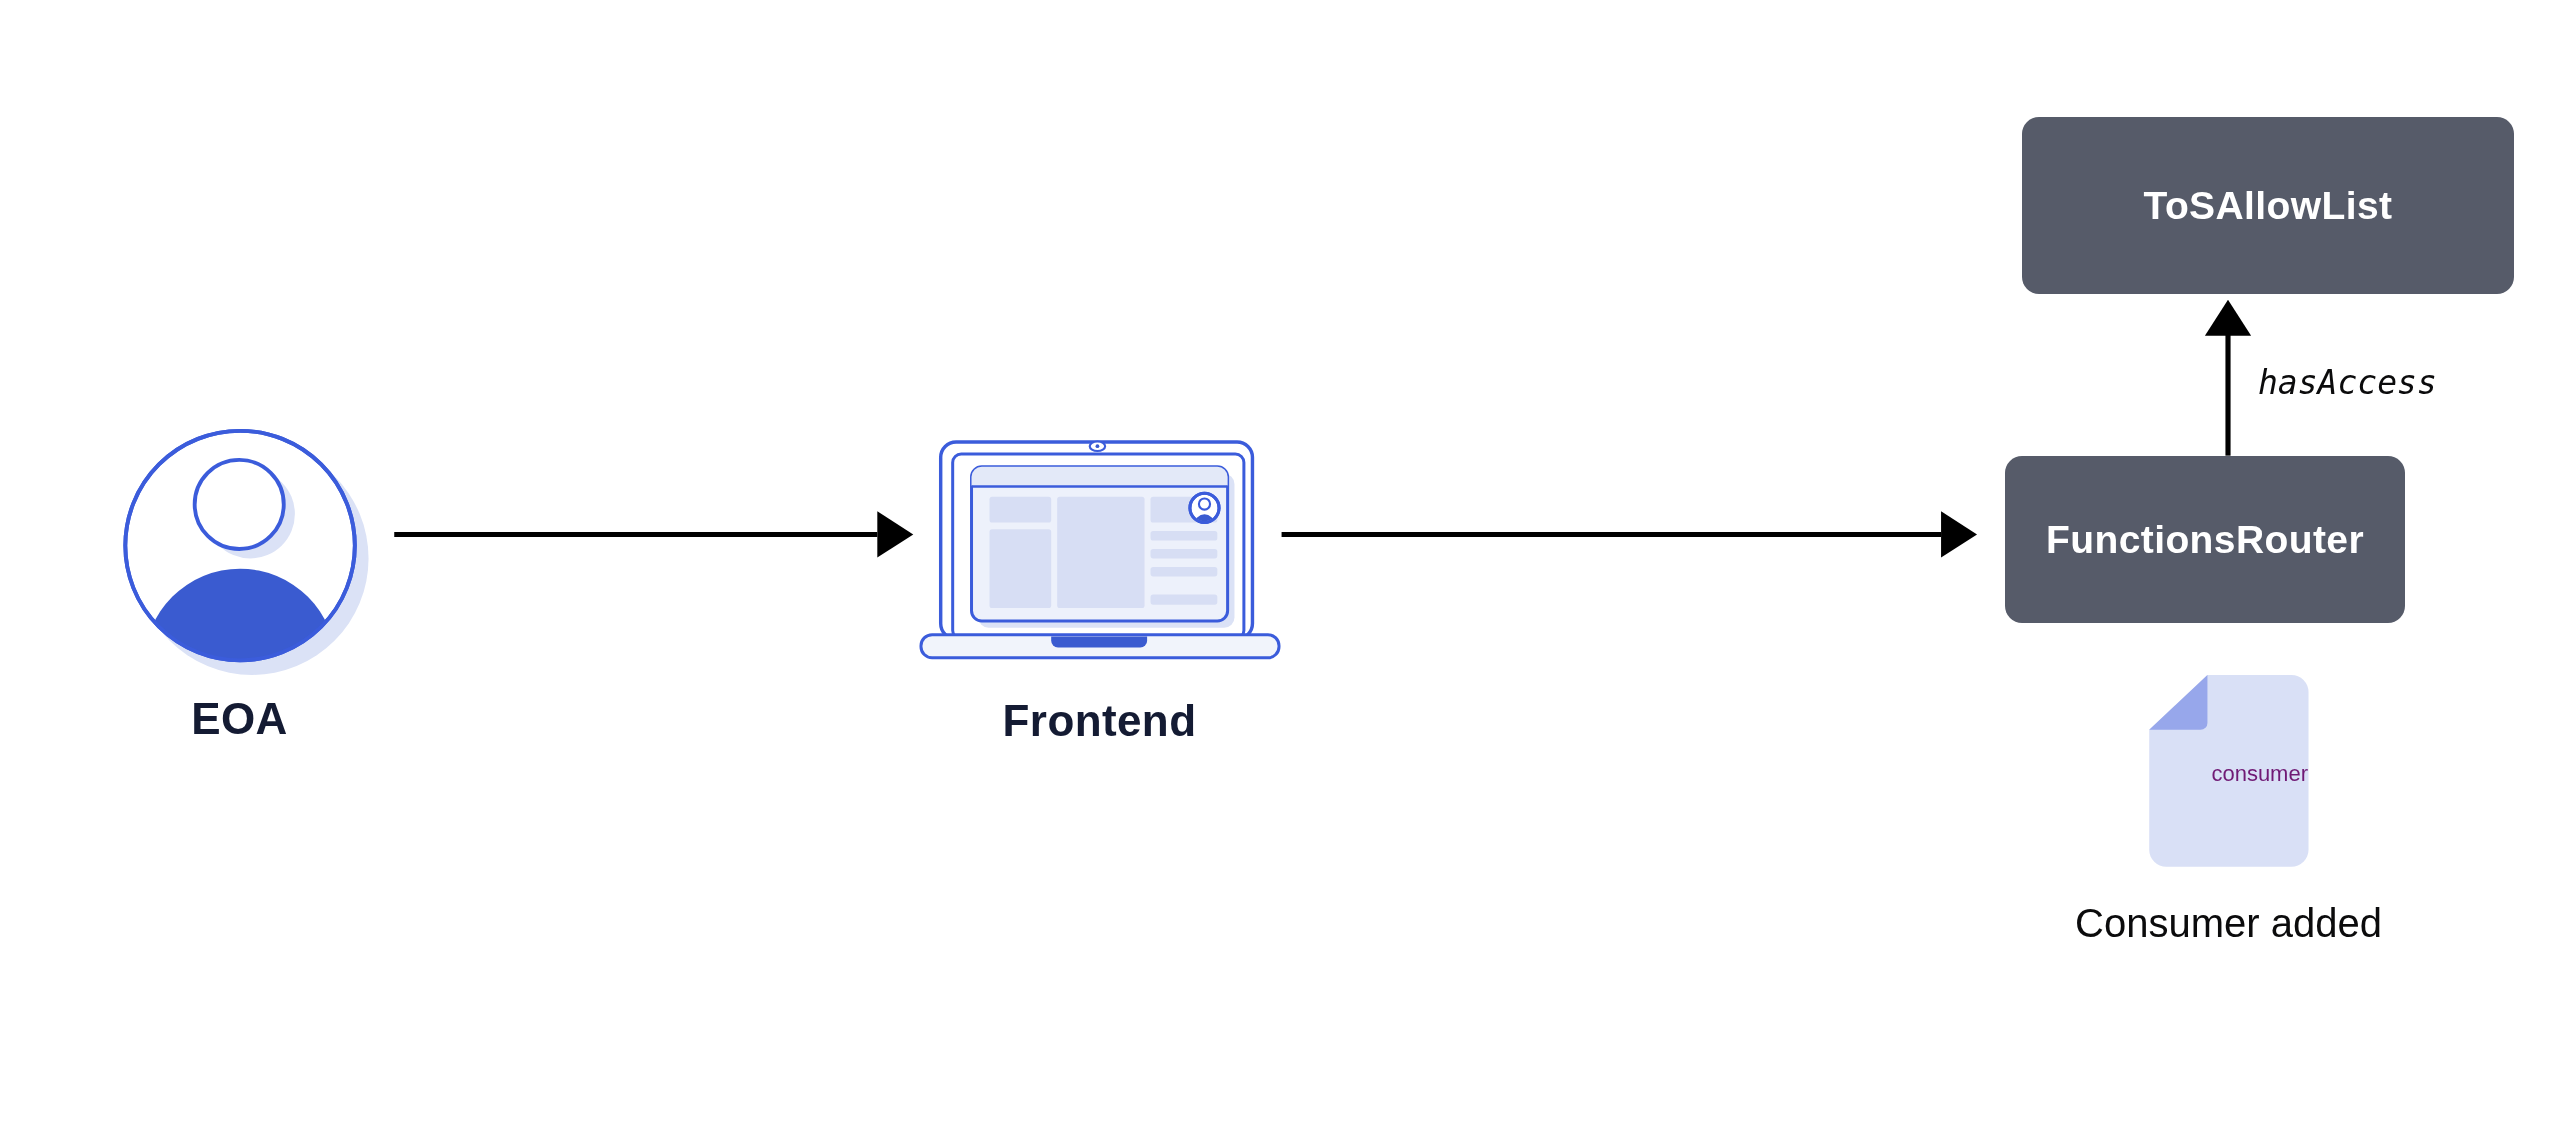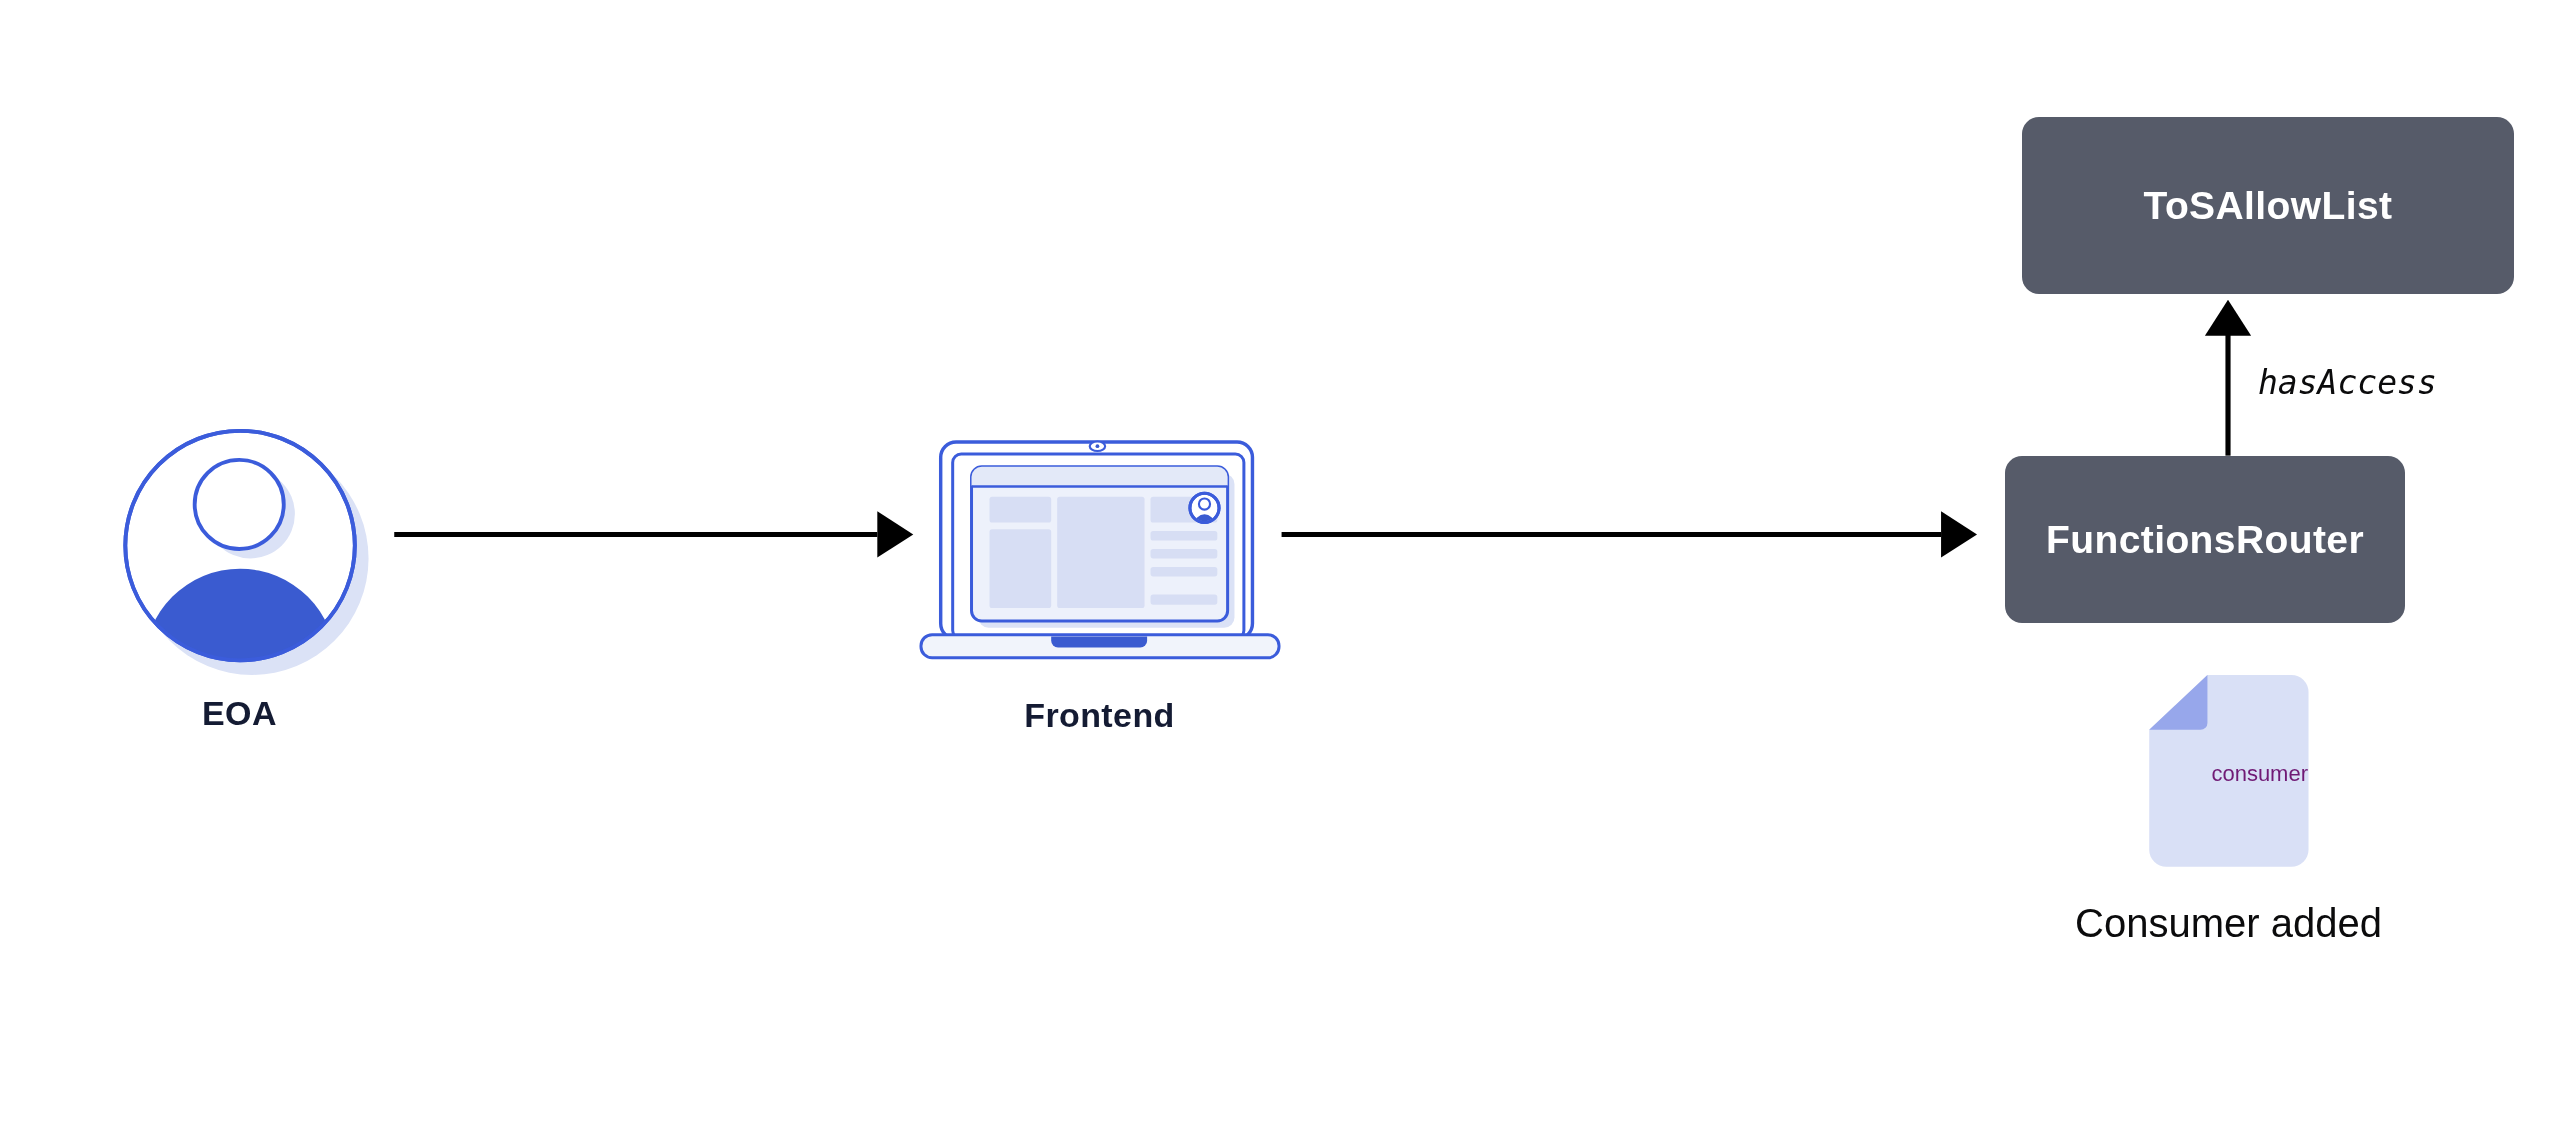--- a/index.html
+++ b/index.html
@@ -48,21 +48,21 @@
     font-weight: bold;
     letter-spacing: 0.4px;
   }
   .box-tos    { left: 1986px; top: 117px; width: 492px; height: 177px; margin-left: 36px; }
   .box-router { left: 2005px; top: 456px; width: 400px; height: 167px; }
 
   
   .node-label {
     position: absolute;
     color: var(--label-text);
-    font-size: 34px;
+    font-size: 44px;
     font-weight: bold;
     text-align: center;
     letter-spacing: 0.4px;
   }
   .label-eoa      { left: 111px; top: 694px; width: 257px; }
   .label-frontend { left: 928px; top: 696px; width: 343px; }
 
   .edge-label {
     position: absolute;
     color: #0b0b0c;

